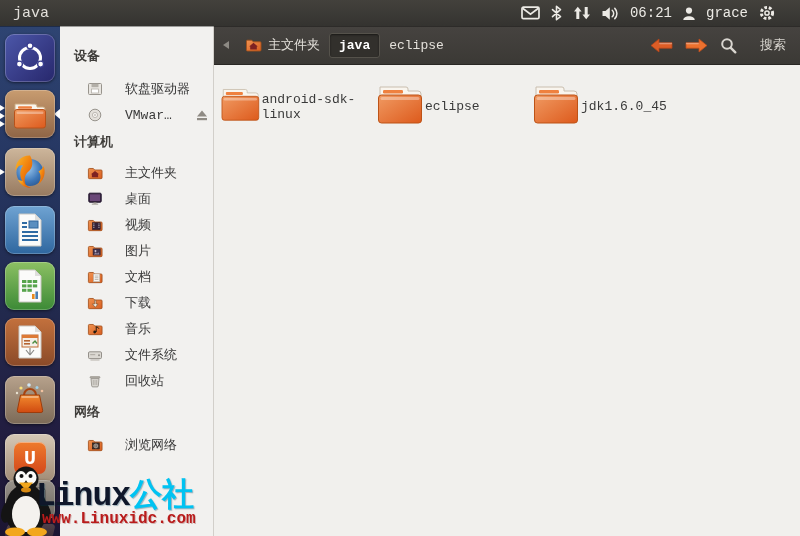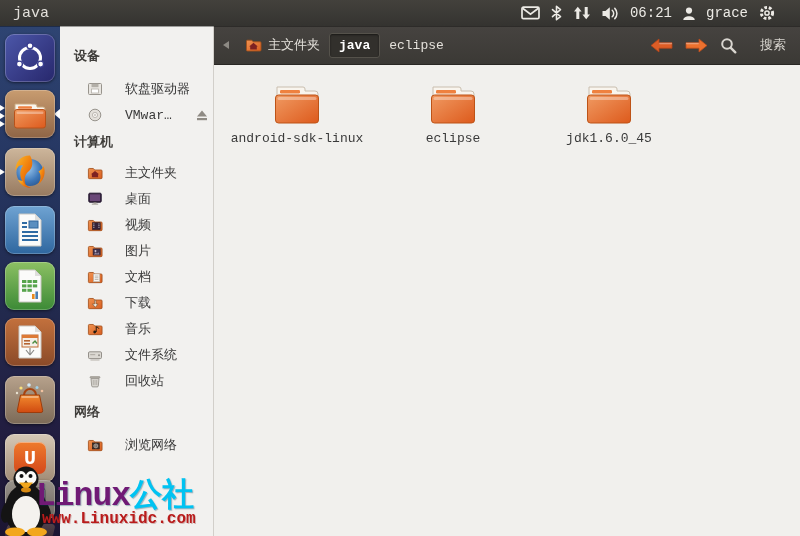--- a/index.html
+++ b/index.html
@@ -51,28 +51,28 @@
   .sb-header.gap2{margin-top:8px;}
   .sb-gap8{height:8px;}
   .sb-gap6{height:6px;}
   .sb-item{display:flex;align-items:center;height:26px;padding-left:27px;gap:22px;}
   .sb-item svg{flex:0 0 auto;}
   .sb-eject{margin-left:auto;margin-right:10px;}
 
   
   .main{position:absolute;left:215px;top:64px;width:585px;height:472px;background:#f1f0ed;z-index:4;}
   .grid{display:flex;padding:18px 0 0 4px;}
-  .cell{width:156px;display:flex;flex-direction:column;align-items:center;}
+  .cell{width:156px;display:flex;flex-direction:row;align-items:center;}
   .flabel{margin-top:5px;font-size:13px;color:#3a3a3a;}
 
   
   .watermark{position:absolute;left:0;top:462px;width:240px;height:74px;z-index:40;pointer-events:none;}
   .wm-tux{position:absolute;left:0;top:2px;}
   .wm-text{position:absolute;left:36px;top:18px;line-height:1;white-space:nowrap;}
-  .wm-latin{font-size:33px;font-weight:bold;color:#701a75;letter-spacing:-1px;
+  .wm-latin{font-size:33px;font-weight:bold;color:#0f172a;letter-spacing:-1px;
             text-shadow:1px 1px 1px rgba(0,60,90,.35);}
   .wm-cjk{font-size:32px;font-weight:bold;color:#00c3f2;text-shadow:1px 1px 1px rgba(0,60,90,.35);}
   .wm-url{position:absolute;left:42px;top:48px;font-size:16px;font-weight:bold;color:#b91c1c;
           text-shadow:1px 1px 0 rgba(120,0,0,.25);}
 </style>
 </head>
 <body>
 
 <div class="screen">
 

